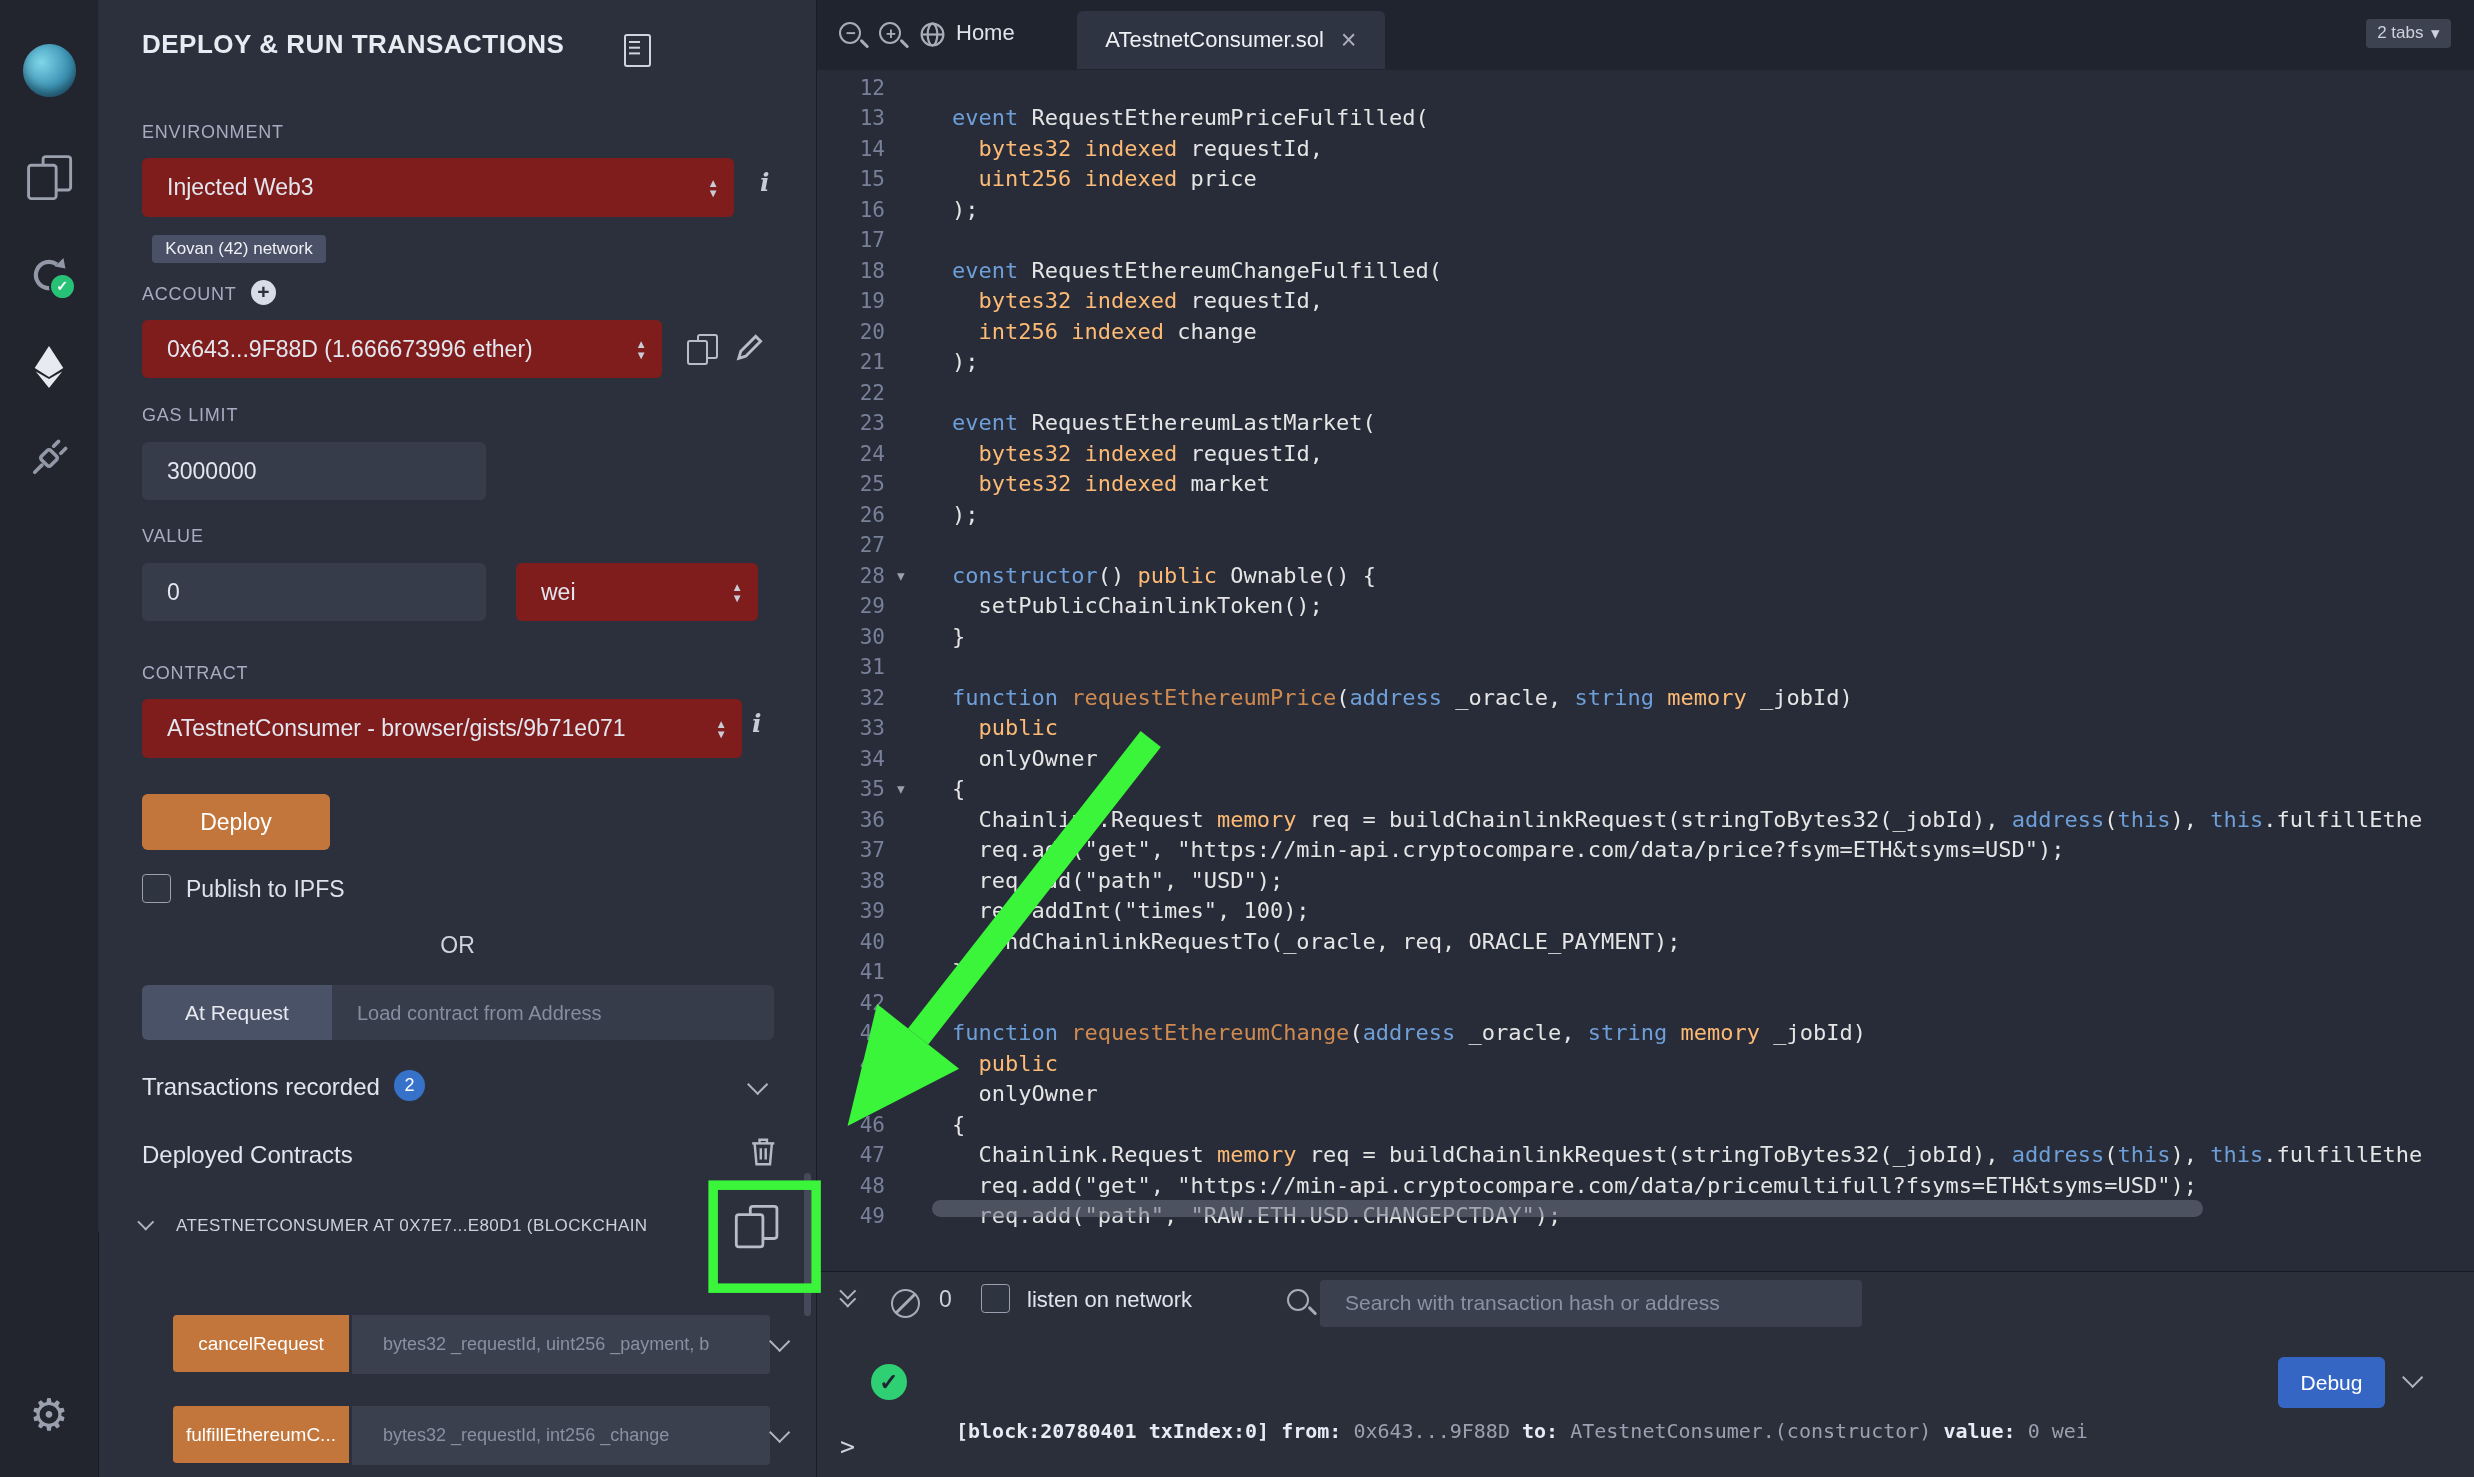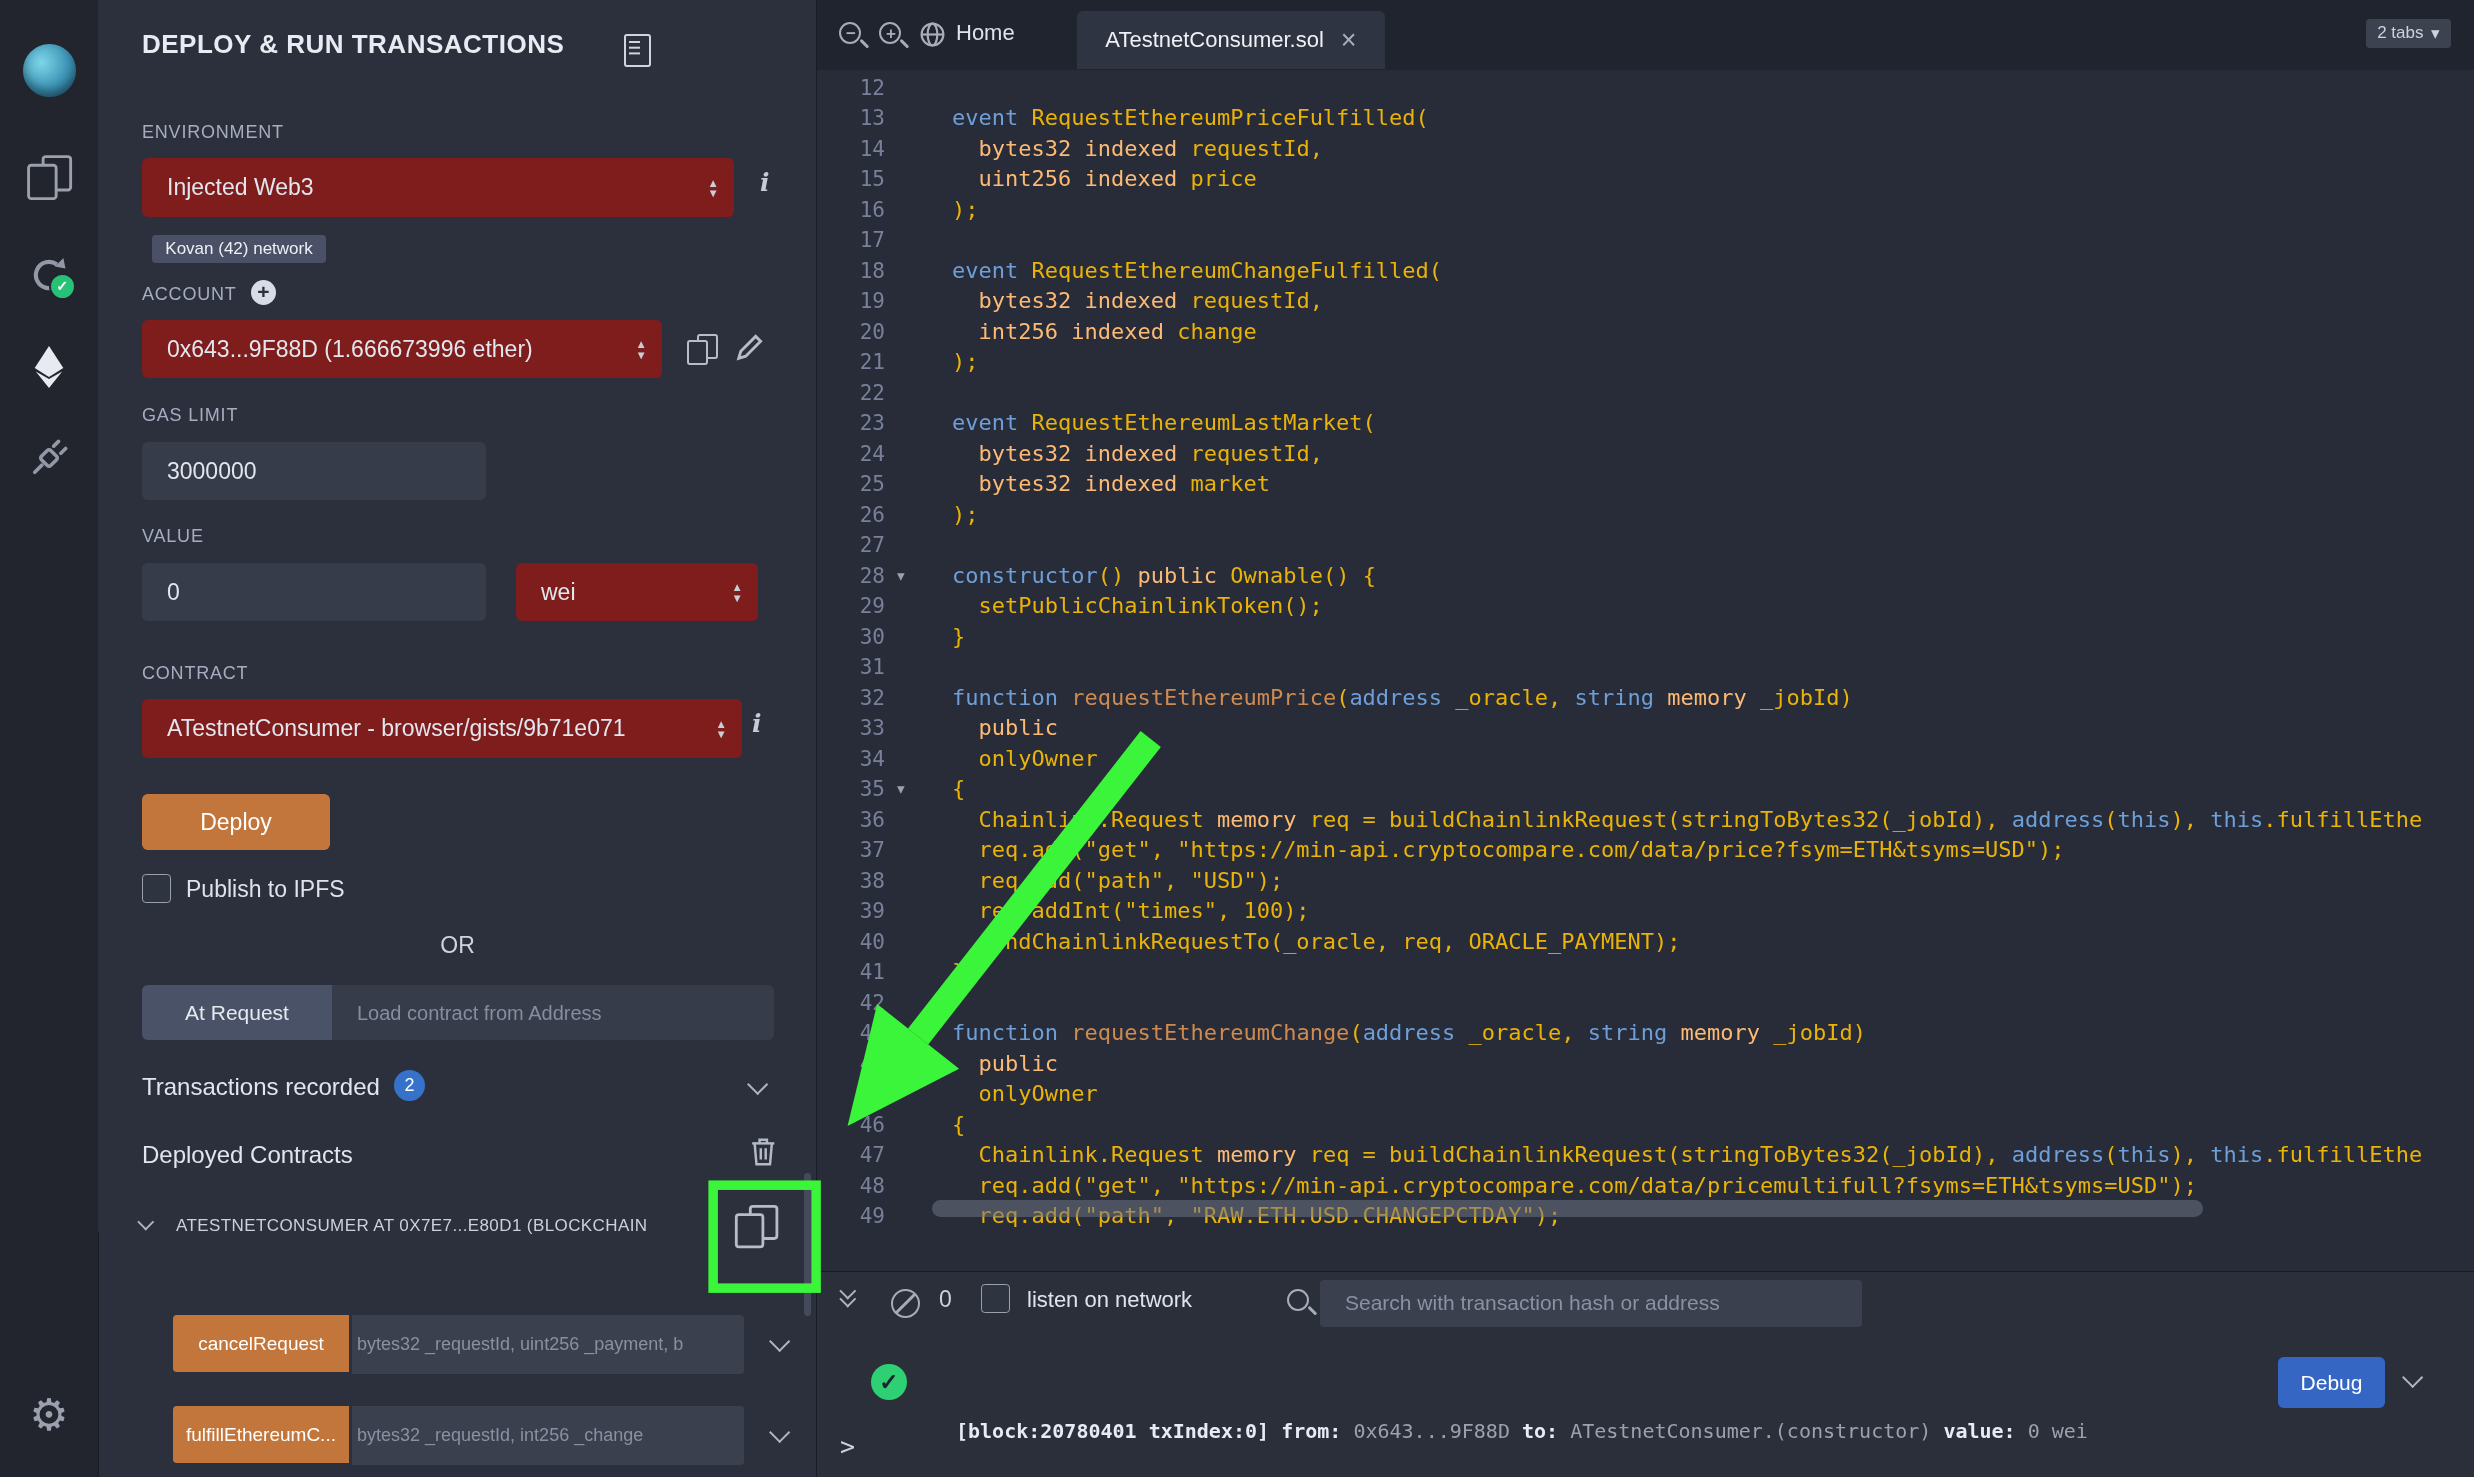--- a/index.html
+++ b/index.html
@@ -40,21 +40,21 @@
   .btn-ataddr{position:absolute;left:44px;top:985px;width:190px;height:55px;background:#4a5267;border:none;border-radius:5.7px 0 0 5.7px;color:#e6e9ef;font-size:21px;font-family:"Liberation Sans",sans-serif;cursor:pointer;}
   .inp-ataddr{position:absolute;left:234px;top:985px;width:417px;height:55px;border-radius:0 5.7px 5.7px 0;padding-left:25px;}
   .sec-label{position:absolute;left:44px;font-size:24px;color:#e2e5ed;}
   .count-badge{position:absolute;left:296px;top:1070px;width:31px;height:31px;border-radius:50%;background:#3672c9;color:#fff;font-size:18px;display:flex;align-items:center;justify-content:center;}
   .chev{display:inline-block;width:13.3px;height:13.3px;border-right:2.9px solid #aeb4c2;border-bottom:2.9px solid #aeb4c2;transform:rotate(45deg);}
   .chev.sm{width:9.5px;height:9.5px;}
   .abs{position:absolute;}
   .dc-item-label{position:absolute;left:78px;top:1216px;font-size:17px;color:#ccd0db;letter-spacing:0.4px;white-space:nowrap;overflow:hidden;width:548px;}
   .fn-row{position:absolute;left:0;width:718px;height:57px;margin-left:20px;}
   .fn-btn{position:absolute;left:55px;width:176px;height:57px;background:#c2763b;border:none;border-radius:3.8px 0 0 3.8px;color:#fff;font-size:19px;font-family:"Liberation Sans",sans-serif;white-space:nowrap;overflow:hidden;cursor:pointer;}
-  .fn-input{position:absolute;left:234px;width:385px;height:57px;background:#3a404e;border:none;border-radius:0 3.8px 3.8px 0;padding-left:5px;font-size:18px;color:#e2e6ee;font-family:"Liberation Sans",sans-serif;outline:none;}
+  .fn-input{position:absolute;left:234px;width:385px;height:57px;background:#3a404e;border:none;border-radius:0 3.8px 3.8px 0;padding-left:31px;font-size:18px;color:#e2e6ee;font-family:"Liberation Sans",sans-serif;outline:none;}
   .fn-input::placeholder{color:#8a90a2;}
   .fn-chev{position:absolute;left:654px;top:19px;}
   .panel-scroll{position:absolute;right:4.8px;top:1173px;width:7.6px;height:143px;border-radius:3.8px;background:#5a6172;opacity:.55;}
   
   #main{position:absolute;left:816px;top:0;width:1659px;height:1478px;background:#272c38;border-left:1.9px solid #191c24;}
   #tabbar{position:absolute;left:0;top:0;width:1659px;height:70px;background:#20242e;}
   .icon-mag{position:absolute;width:29px;height:29px;cursor:pointer;}
   .icon-mag::before{content:"";position:absolute;left:1px;top:1px;width:18px;height:18px;border:2.9px solid #a6acb9;border-radius:50%;}
   .icon-mag::after{content:"";position:absolute;left:21px;top:21px;width:10.5px;height:2.9px;background:#a6acb9;transform:rotate(45deg);border-radius:1.9px;}
   .icon-mag .sign{position:absolute;left:1px;top:1px;width:24px;height:24px;text-align:center;line-height:23px;font-size:17px;color:#a6acb9;font-weight:bold;}
@@ -62,21 +62,21 @@
   .tab{position:absolute;left:260px;top:11.4px;height:58px;width:308px;background:#2e3441;border-radius:5.7px 5.7px 0 0;display:flex;align-items:center;justify-content:center;gap:17px;cursor:pointer;}
   .tab-label{font-size:22px;color:#eef0f5;}
   .tab-close{font-size:27px;color:#a9aeba;line-height:19px;cursor:pointer;}
   .tabs-badge{position:absolute;right:25px;top:19px;background:#3c4250;border-radius:3.8px;padding:3.8px 11.4px;font-size:17px;color:#cdd2dc;display:flex;gap:7.6px;align-items:center;cursor:pointer;}
   #editor{position:absolute;left:0;top:70px;width:1659px;height:1201px;background:#272c38;overflow:hidden;}
   #code-lines{position:absolute;left:0;top:2.9px;right:0;}
   .crow{position:relative;height:30.5px;white-space:pre;}
   .ln{position:absolute;left:0;top:0;width:68px;text-align:right;font-family:"DejaVu Sans Mono",monospace;font-size:21px;color:#79819a;line-height:30.5px;}
   .fold{position:absolute;left:80px;top:0;font-size:15.3px;color:#9aa0ae;line-height:30.5px;cursor:pointer;}
   .codetxt{position:absolute;left:135px;top:0;font-family:"DejaVu Sans Mono",monospace;font-size:22px;line-height:30.5px;white-space:pre;}
-  .c-p{color:#eab308}.c-kw{color:#6e9fd9}.c-ty{color:#fdba74}.c-fn{color:#cf8a50}
+  .c-p{color:#e5e5e5}.c-kw{color:#6e9fd9}.c-ty{color:#fdba74}.c-fn{color:#cf8a50}
   .hscroll{position:absolute;left:115px;top:1130px;width:1271px;height:17px;border-radius:8.6px;background:#6d7383;opacity:.55;cursor:pointer;}
   
   #terminal{position:absolute;left:0;top:1271px;width:1659px;height:207px;background:#2a2f3a;border-top:1.9px solid #161a22;}
   .dchev{position:absolute;left:25px;top:17px;display:flex;flex-direction:column;cursor:pointer;}
   .dchev .chev.sm{margin-top:-3.8px;}
   .icon-ban{position:absolute;left:74px;top:17px;width:25px;height:25px;border:2.9px solid #a6acb9;border-radius:50%;cursor:pointer;}
   .icon-ban::after{content:"";position:absolute;left:-1px;top:10.5px;width:27px;height:2.9px;background:#a6acb9;transform:rotate(-45deg);}
   .term-count{position:absolute;left:122px;top:14.3px;font-size:23px;color:#ccd1dc;}
   .term-chk{left:164px;top:12.4px;}
   .listen-label{position:absolute;left:210px;top:15.3px;font-size:22px;color:#dfe3ec;}

